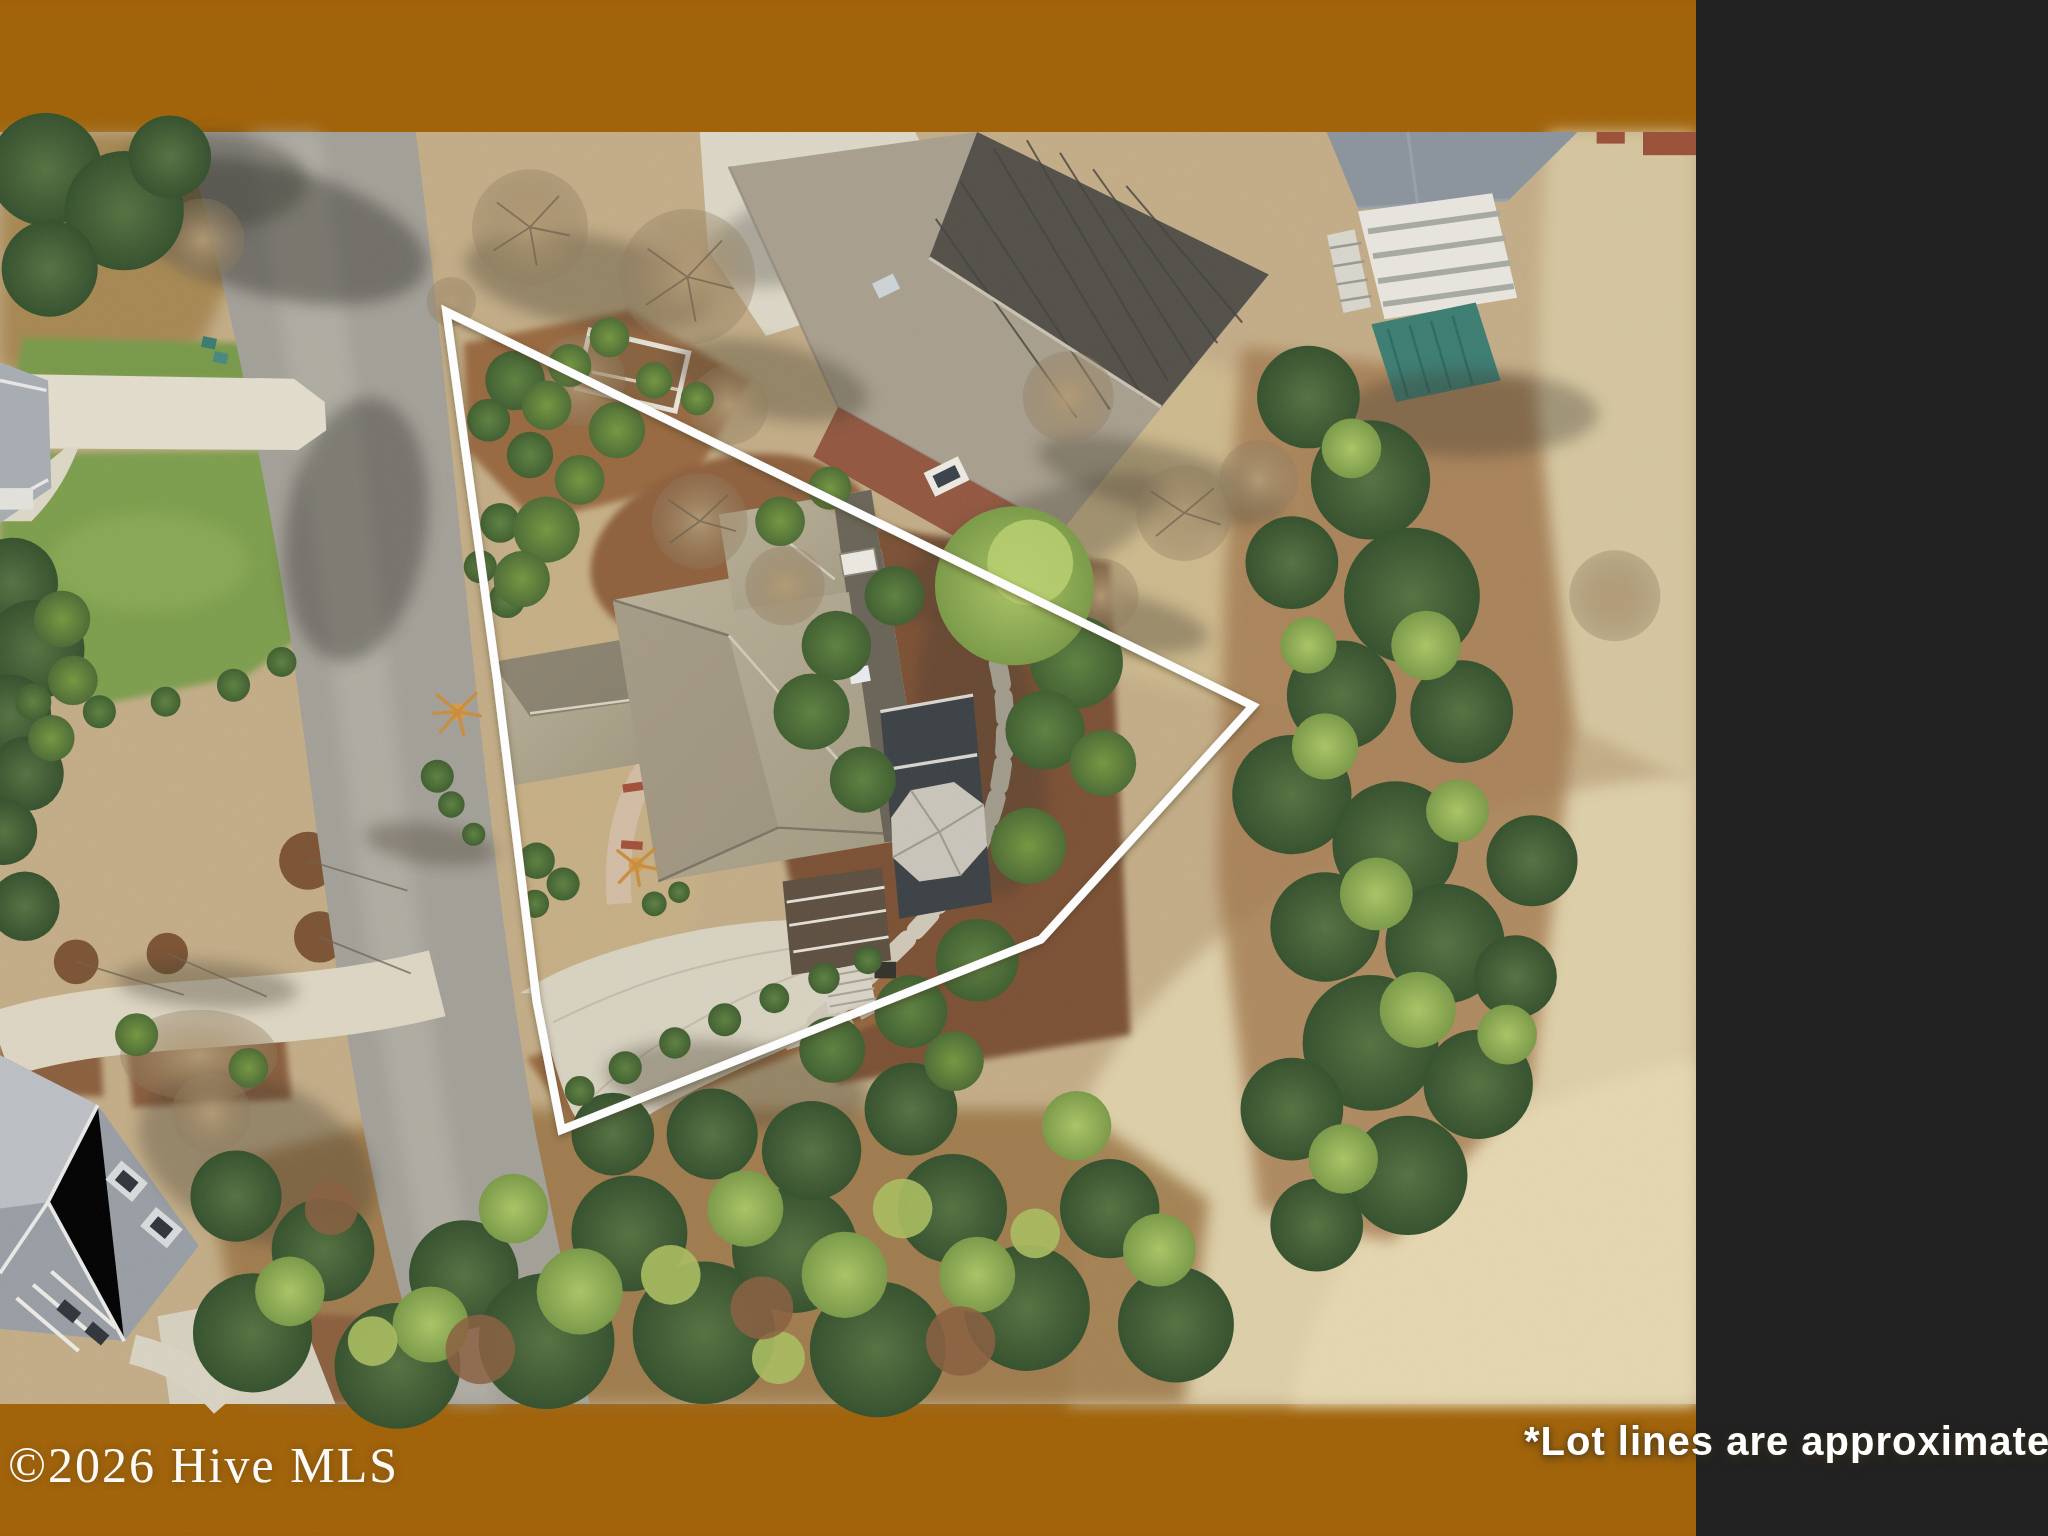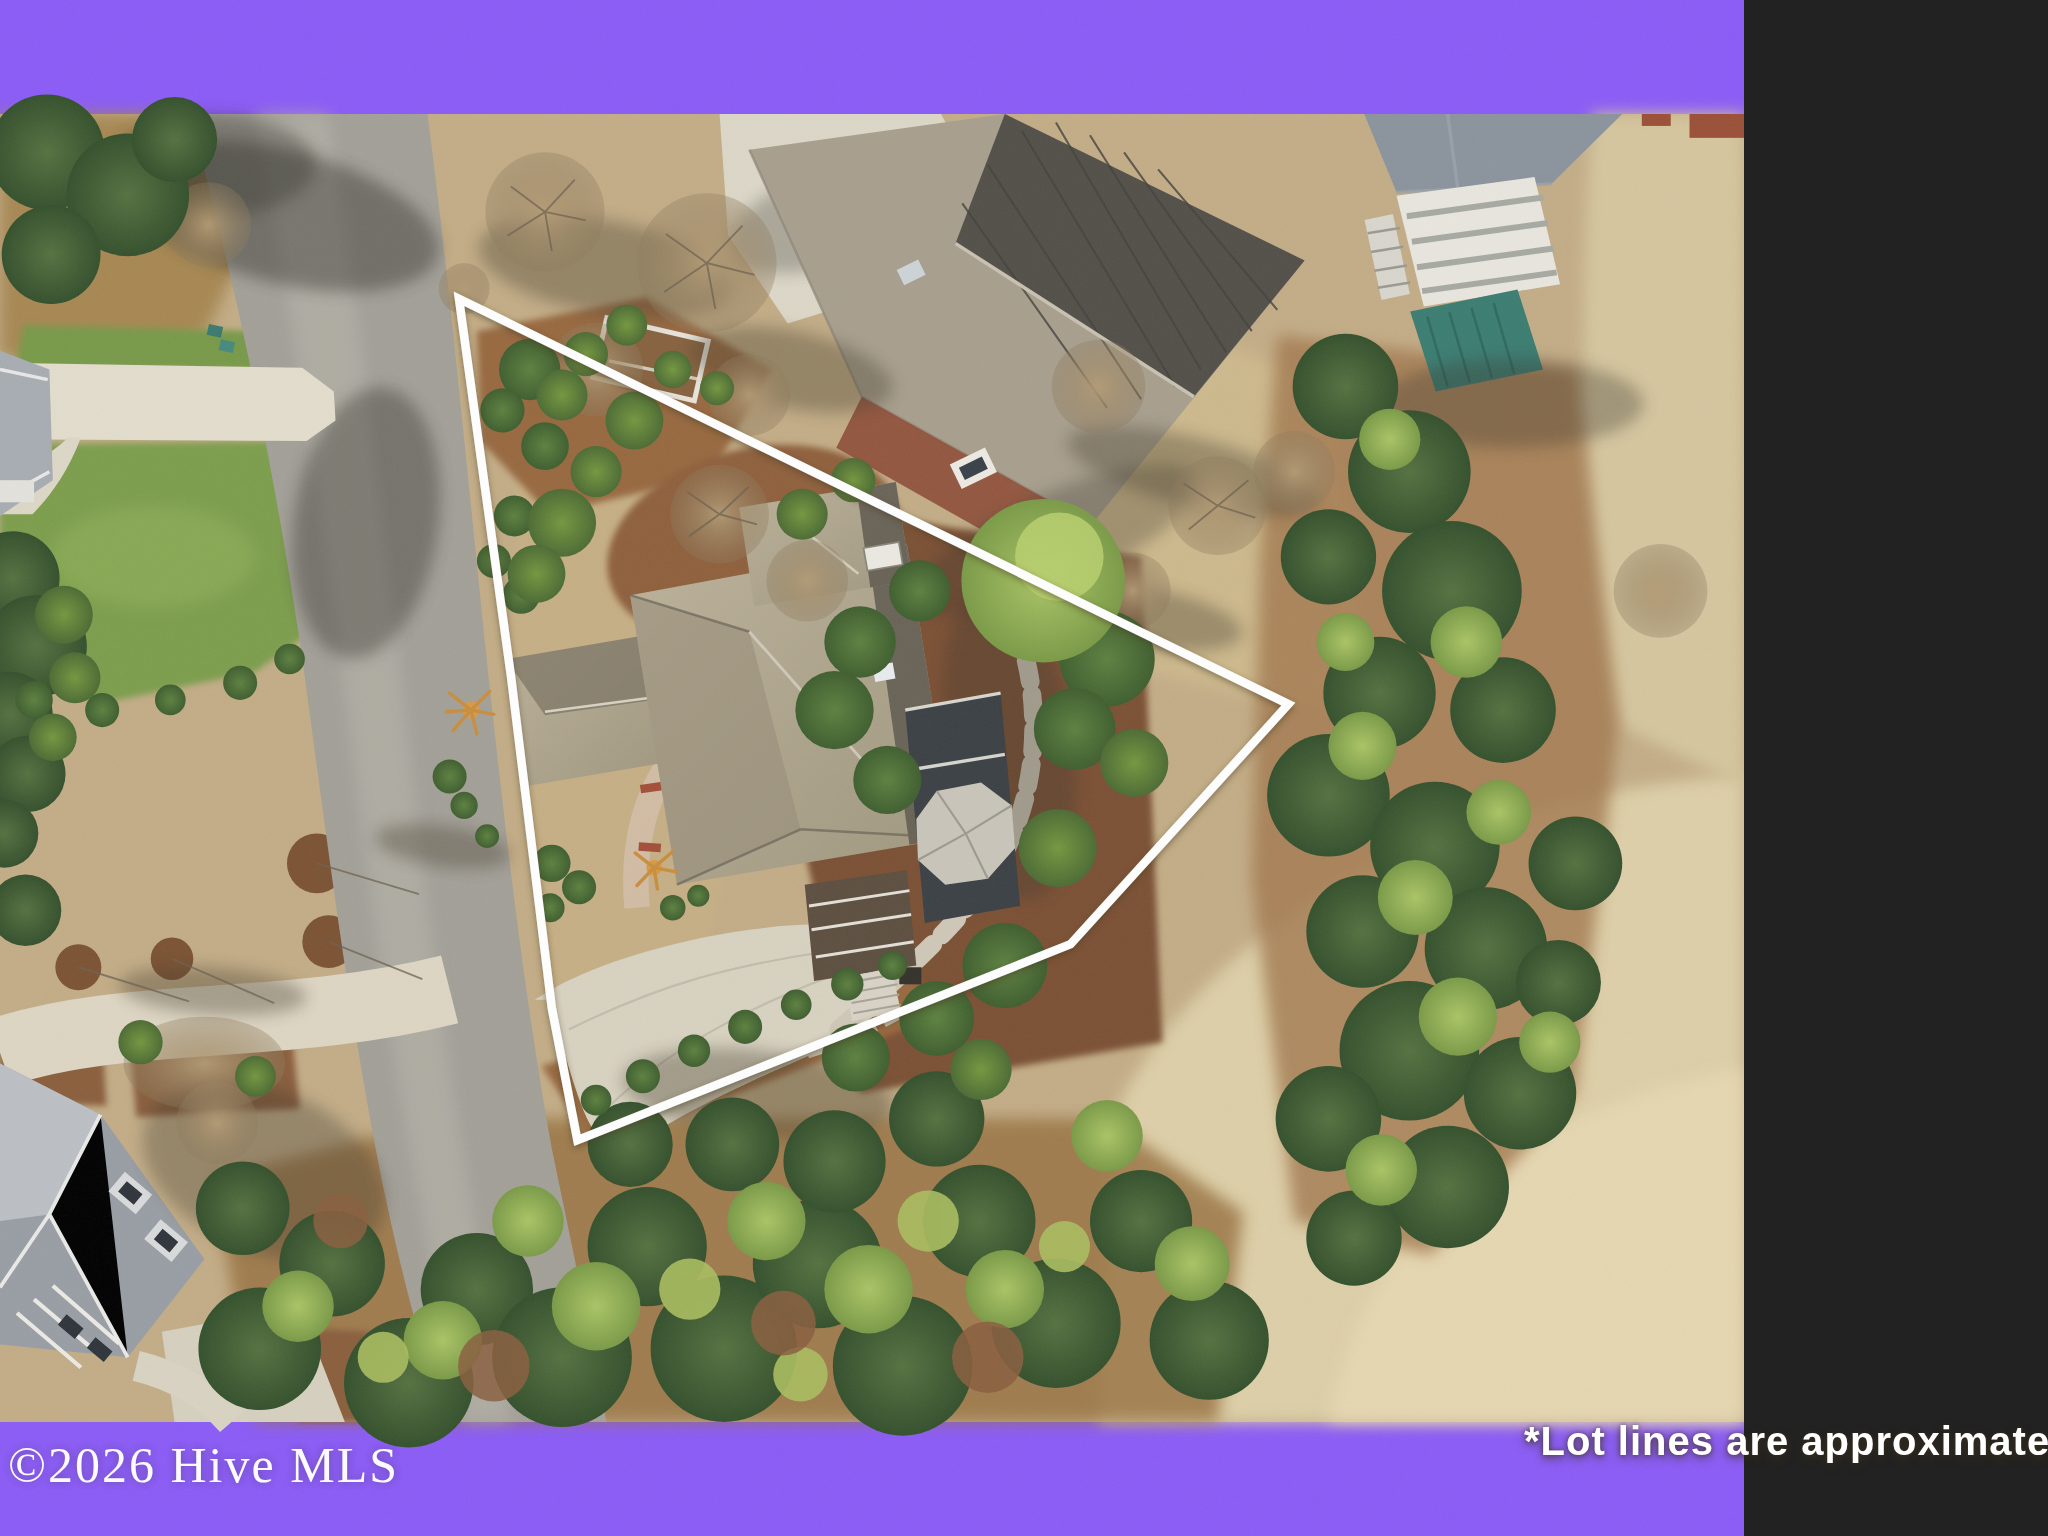--- a/index.html
+++ b/index.html
@@ -1,18 +1,18 @@
 <!DOCTYPE html>
 <html><head>
 <meta charset="utf-8">
 <title>Aerial Property Photo</title>
 <style>
   html,body{margin:0;padding:0;background:#222;}
   body{width:2048px;height:1536px;overflow:hidden;font-family:"Liberation Sans",sans-serif;}
-  .photo{position:relative;width:1696px;height:1536px;background:#8b5cf6;padding-left:48px;}
+  .photo{position:relative;width:1696px;height:1536px;background:#a16207;}
   .photo svg{position:absolute;left:0;top:0;width:100%;height:100%;display:block;}
   .overlay-text{position:absolute;color:#fff;white-space:nowrap;pointer-events:none;}
   .watermark{
     left:8px;top:1436px;
     font-family:"Liberation Serif",serif;
     font-size:50px;letter-spacing:2px;opacity:.97;
     text-shadow:0 0 8px rgba(40,35,25,.35);
   }
   .disclaimer{
     left:1524px;top:1419px;

